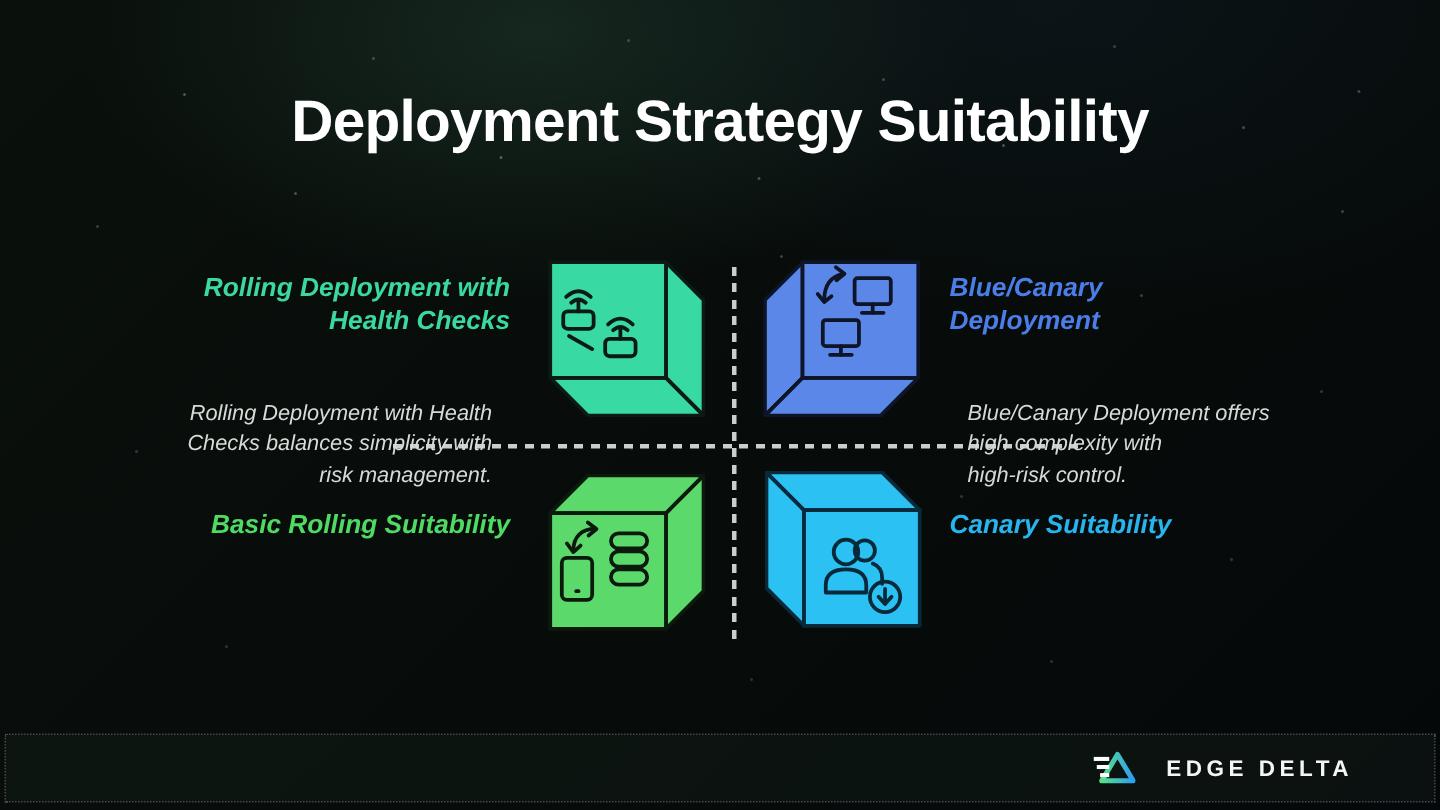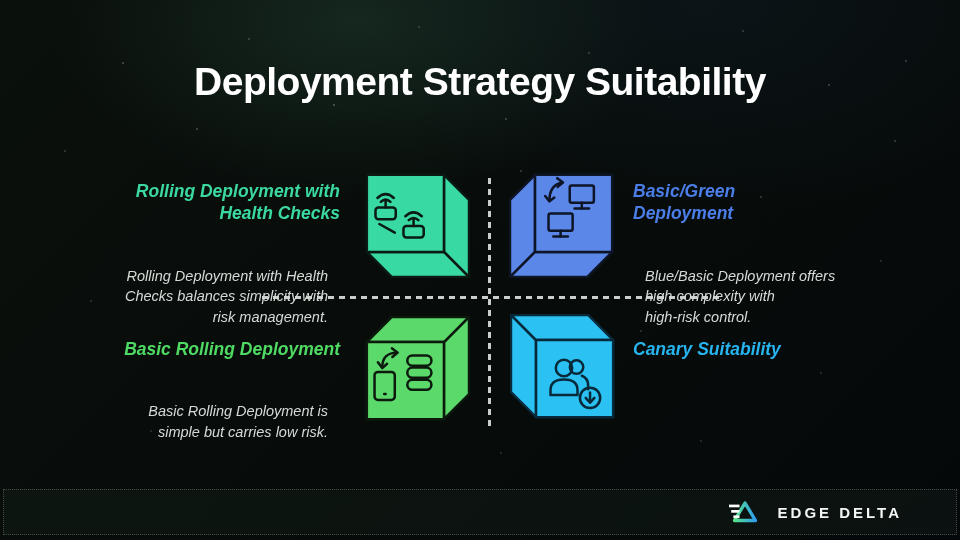--- a/index.html
+++ b/index.html
@@ -111,31 +111,29 @@
       <line x1="68" y1="40" x2="83" y2="40"></line>
       <rect x="41" y="45" width="25" height="18" rx="2"></rect>
       <line x1="53.5" y1="63" x2="53.5" y2="69"></line>
       <line x1="46" y1="69" x2="61" y2="69"></line>
       <path d="M55,13 C46,15 42,21 42,31"></path>
       <path d="M50,8.5 L56,13 L50.5,17.5"></path>
       <path d="M37.5,27 L42,32.5 L47,28.5"></path>
     </g>
   </svg>
   <div class="txt tr-text align-l">
-    <p class="q-head head-blue">Basic/Green
+    <p class="q-head head-blue">Blue/Canary
 Deployment</p>
-    <p class="q-body">Blue/Basic Deployment offers
+    <p class="q-body">Blue/Canary Deployment offers
 high complexity with
 high-risk control.</p>
   </div>
 
   <div class="txt bl-text align-r">
-    <p class="q-head head-green">Basic Rolling Deployment</p>
-    <p class="q-body">Basic Rolling Deployment is
-simple but carries low risk.</p>
+    <p class="q-head head-green">Basic Rolling Suitability</p>
   </div>
   <svg class="cube cube-bl" width="108" height="108" viewBox="0 0 112 112">
     <g fill="#5cd96b" stroke="#0c1a0e" stroke-width="2.6" stroke-linejoin="round">
       <rect x="31" y="1" width="80" height="80"></rect>
       <polygon points="85,107 111,81 111,1 85,27"></polygon>
       <polygon points="5,27 31,1 111,1 85,27"></polygon>
       <rect x="5" y="27" width="80" height="80"></rect>
     </g>
     <g fill="none" stroke="#0c1a0e" stroke-width="2.6" stroke-linecap="round" stroke-linejoin="round">
       <path d="M21,53 C21,43 27,38 36,38"></path>

